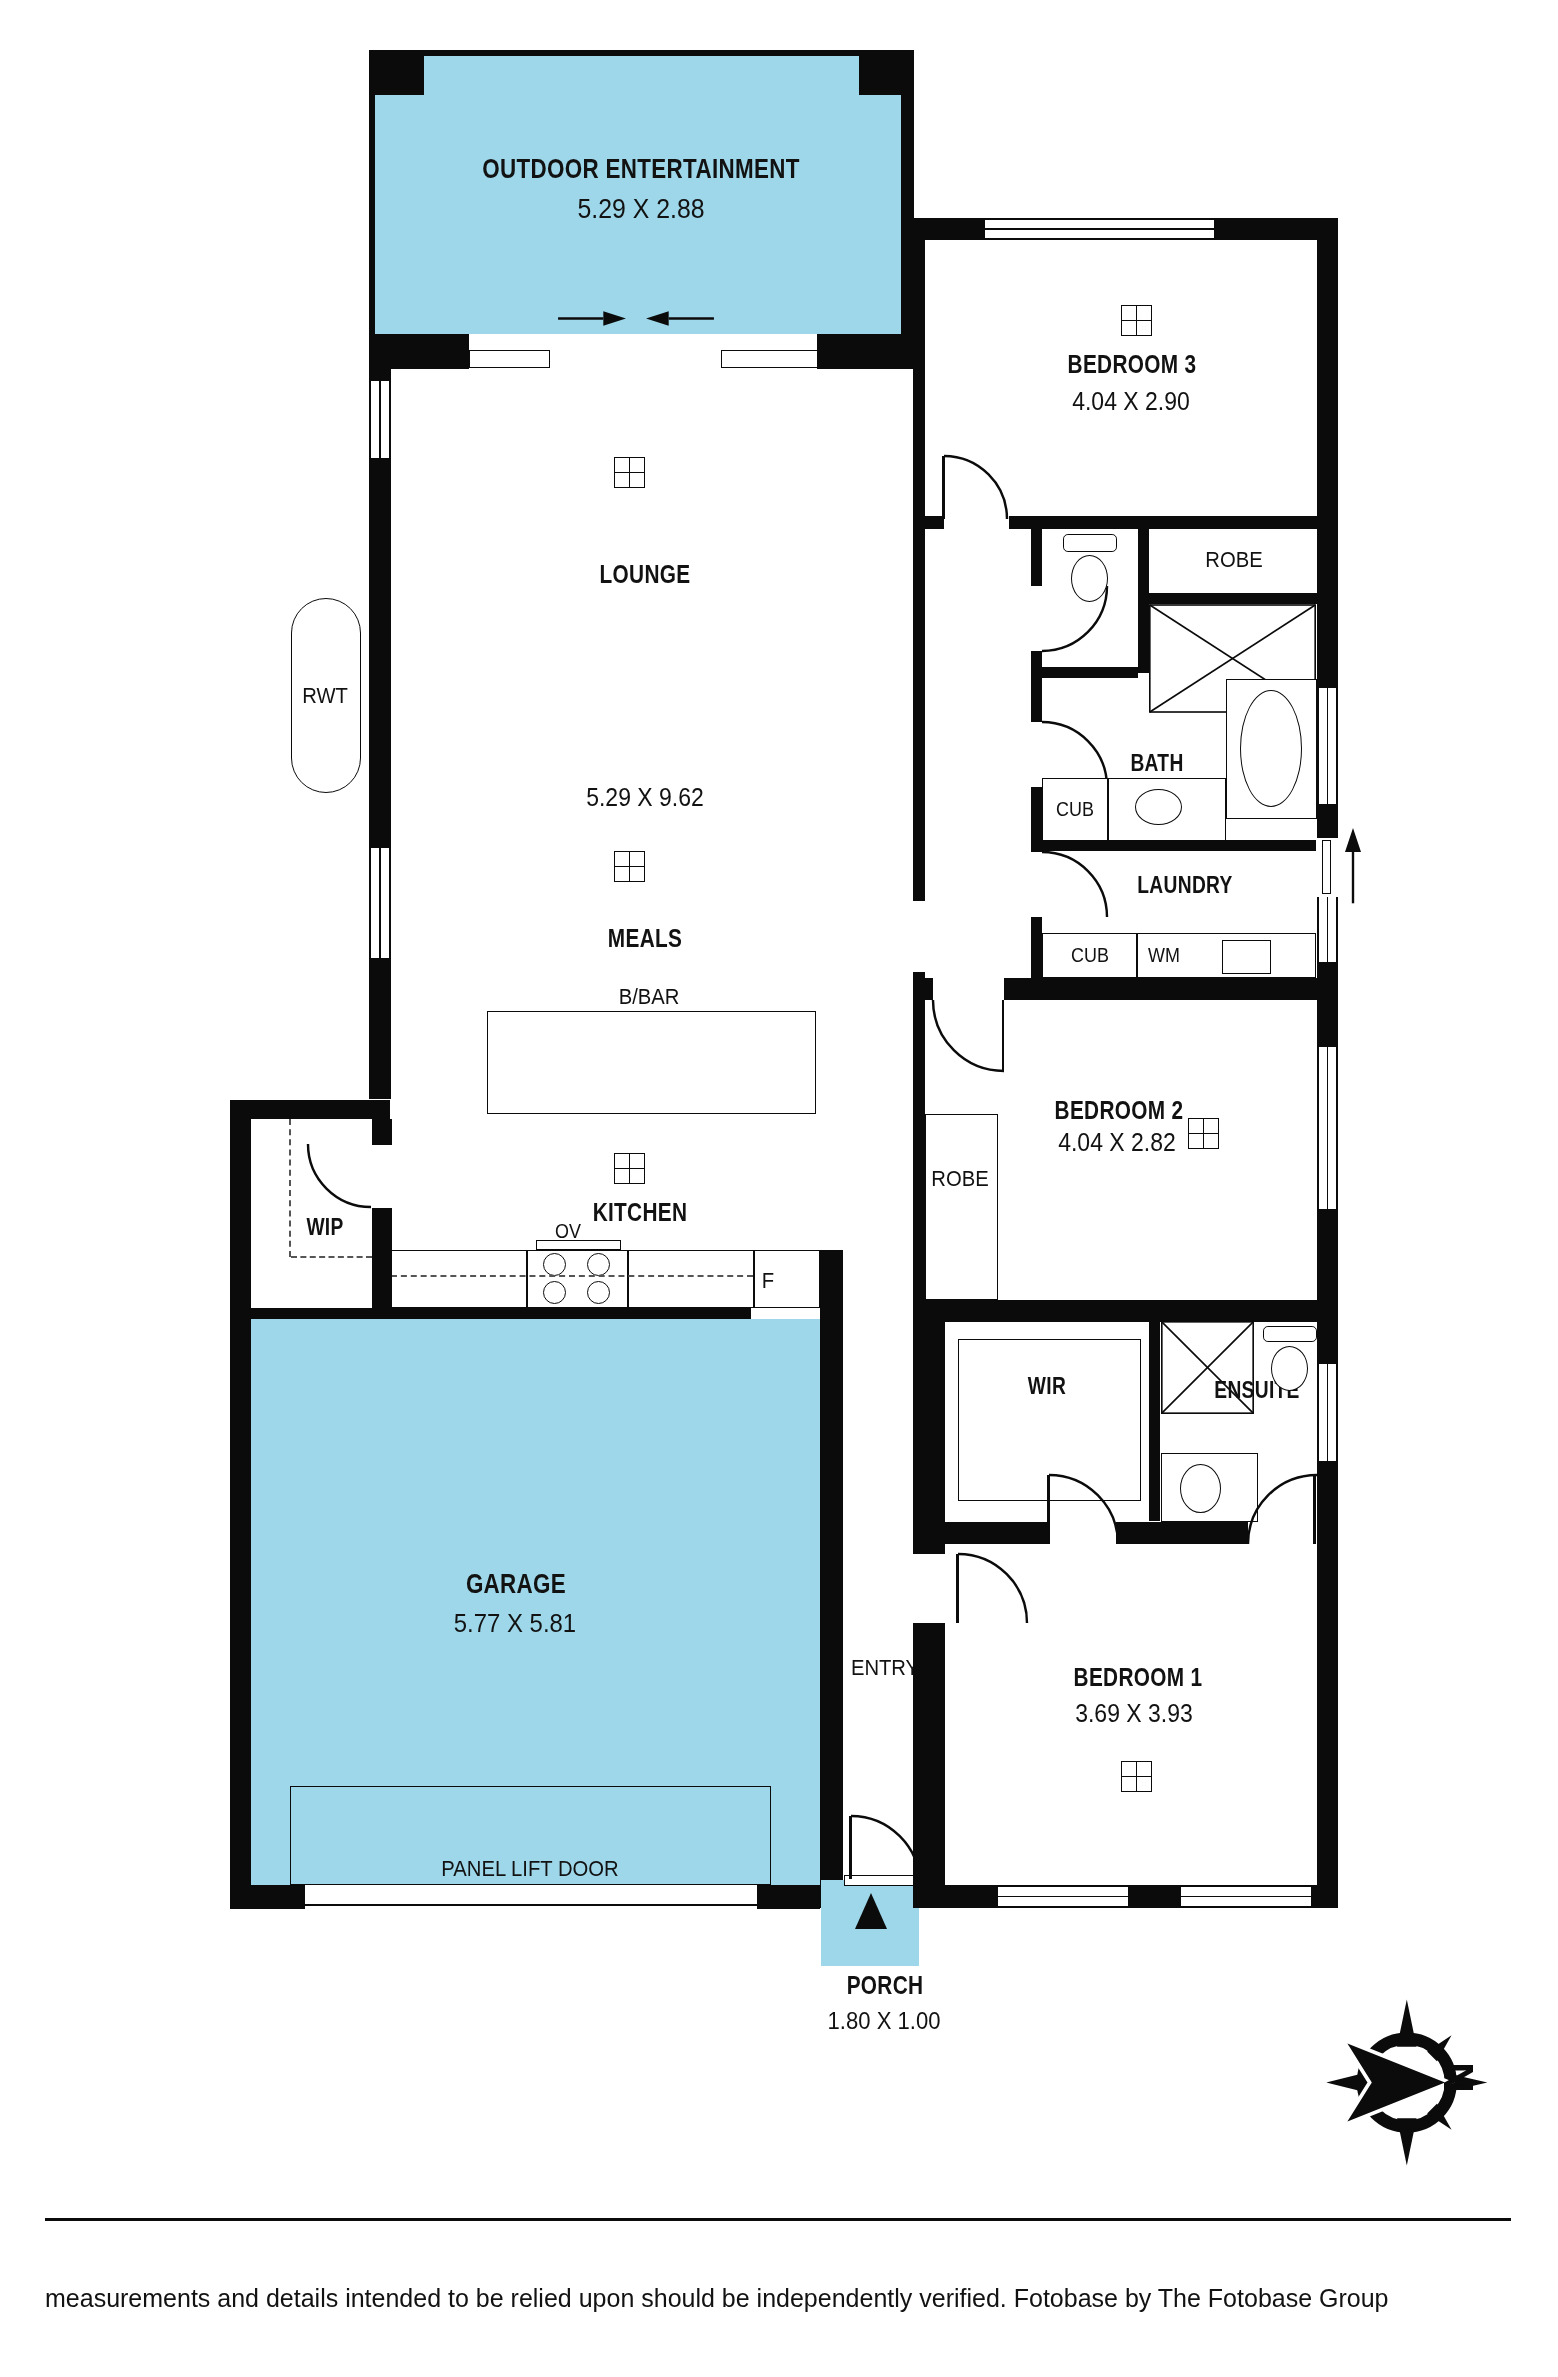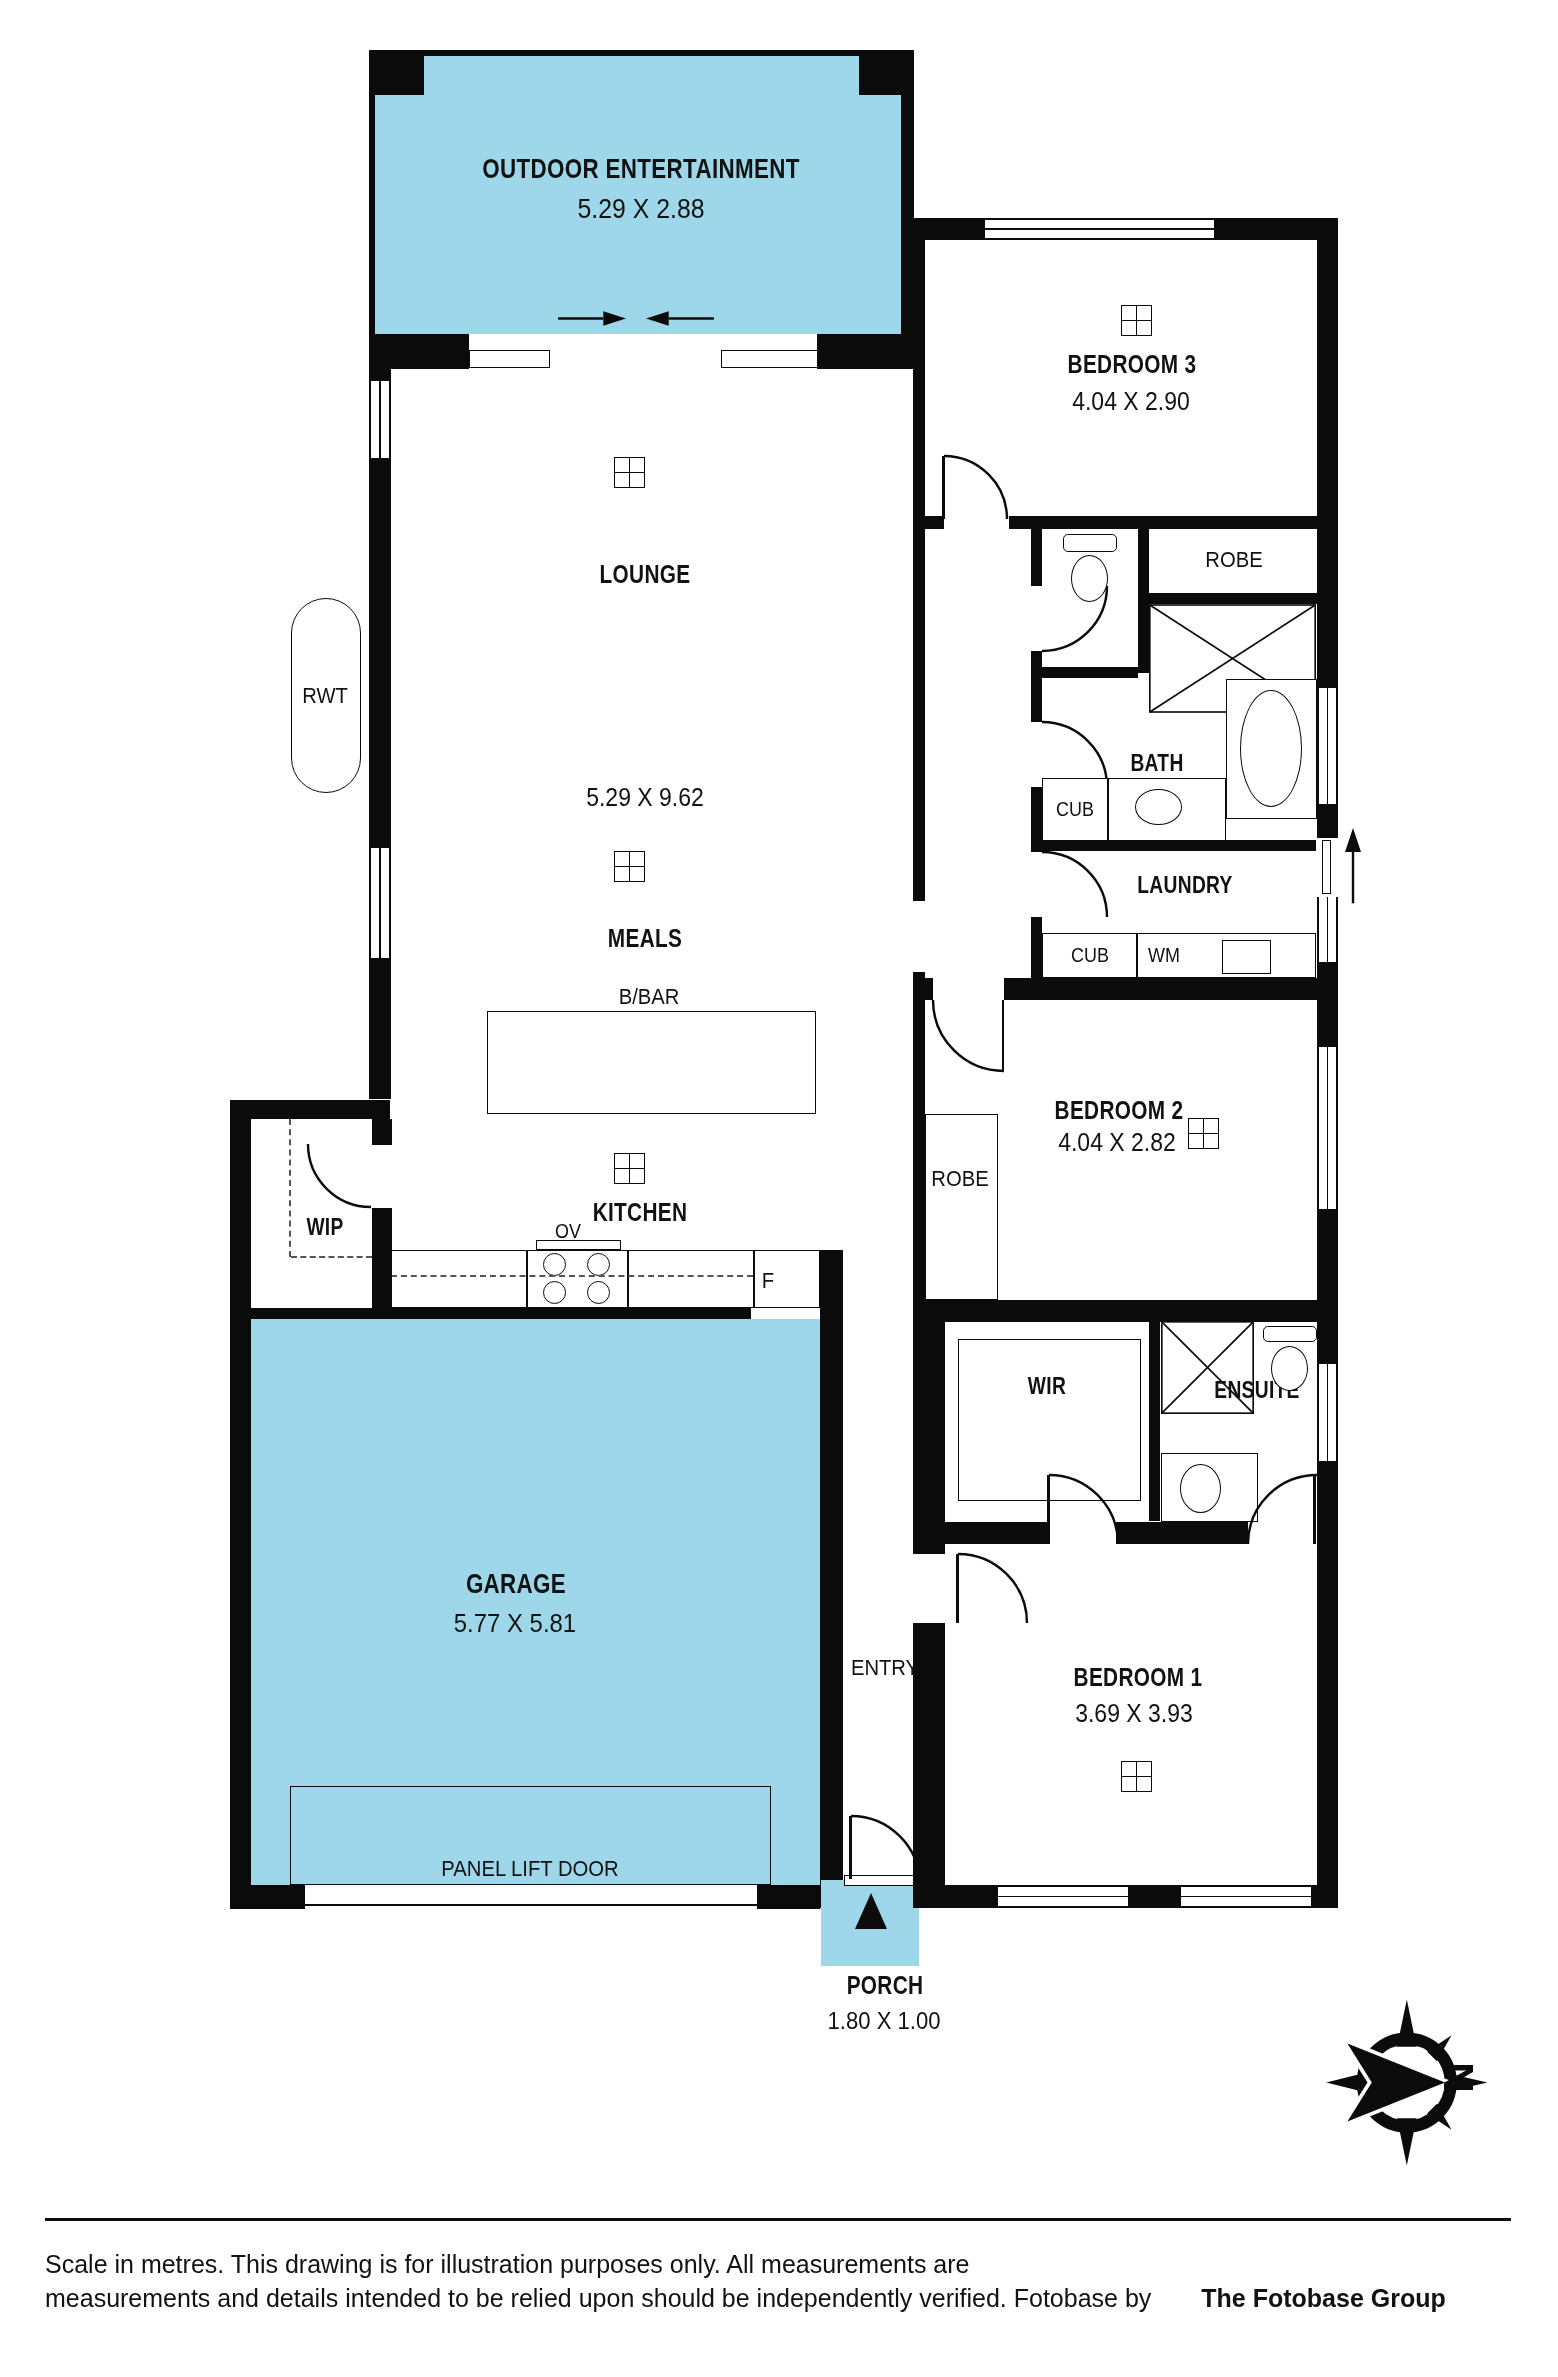--- a/index.html
+++ b/index.html
@@ -22,21 +22,21 @@
   .rname{position:absolute;transform:translate(-50%,-50%) scaleX(.8);white-space:nowrap;
          font-weight:700;font-size:26px;letter-spacing:0.4px;}
   .rdim{position:absolute;transform:translate(-50%,-50%) scaleX(.92);white-space:nowrap;
         font-weight:400;font-size:25px;}
   .slabel{position:absolute;transform:translate(-50%,-50%) scaleX(.92);white-space:nowrap;
         font-weight:400;font-size:20px;}
   .round{border-radius:50%;}
   .dashv{position:absolute;border-left:2.4px dashed #555;}
   .dashh{position:absolute;border-top:2.4px dashed #555;}
   .footer{position:absolute;font-size:25px;white-space:nowrap;}
-  .footer b{font-weight:700;margin-left:43px;}
+  .footer b{font-weight:400;}
   .tri{position:absolute;width:0;height:0;border-left:16px solid transparent;border-right:16px solid transparent;border-bottom:36px solid #0b0b0b;}
 </style>
 </head>
 <body>
 
 <div class="plan">
 
   <div class="fill" style="left:375px;top:56px;width:526px;height:281px;"></div>
   <div class="wall" style="left:369px;top:50px;width:55px;height:45px;"></div>
   <div class="wall" style="left:859px;top:50px;width:55px;height:45px;"></div>
@@ -253,21 +253,20 @@
     <polygon points="158,52 128,72 140,84" fill="#0b0b0b"></polygon>
     <polygon points="158,168 128,148 140,136" fill="#0b0b0b"></polygon>
     <polygon points="28,58 68,86 52,98" fill="#0b0b0b"></polygon>
     <polygon points="28,162 68,134 52,122" fill="#0b0b0b"></polygon>
     <polygon points="30,62 150,110 30,158 60,110" fill="#0b0b0b" stroke="#ffffff" stroke-width="9"></polygon>
     <polygon points="30,62 150,110 30,158 60,110" fill="#0b0b0b"></polygon>
     <text x="168" y="110" transform="rotate(90 168 104)" font-size="52" font-weight="bold" font-family="Liberation Sans, sans-serif" text-anchor="middle" dominant-baseline="middle" fill="#0b0b0b">N</text>
   </svg>
 
   <div class="wall" style="left:45px;top:2218px;width:1466px;height:3.2px;"></div>
-  <div class="footer" style="left:45px;top:2250px;">Scale in metres. This drawing is for illustration purposes only. All measurements are</div>
   <div class="footer" style="left:45px;top:2284px;">
     <span>measurements and details intended to be relied upon should be independently verified.</span>
     <span>Fotobase by</span>
     <b>The Fotobase Group</b>
   </div>
 
 </div>
 
 
 </body></html>

